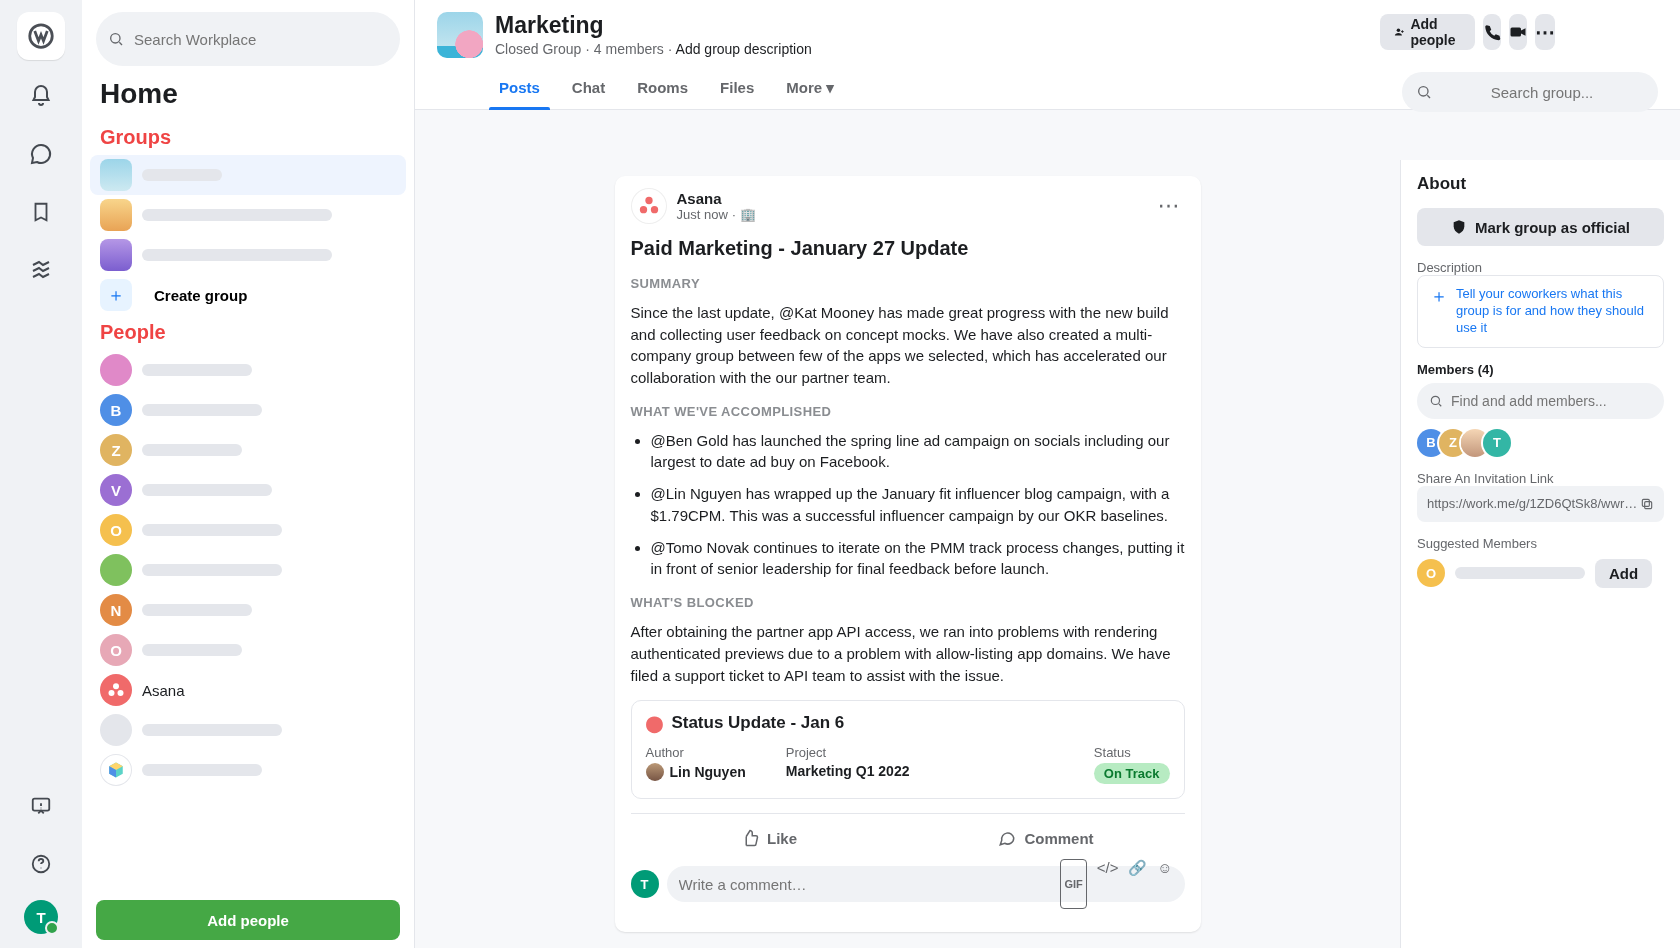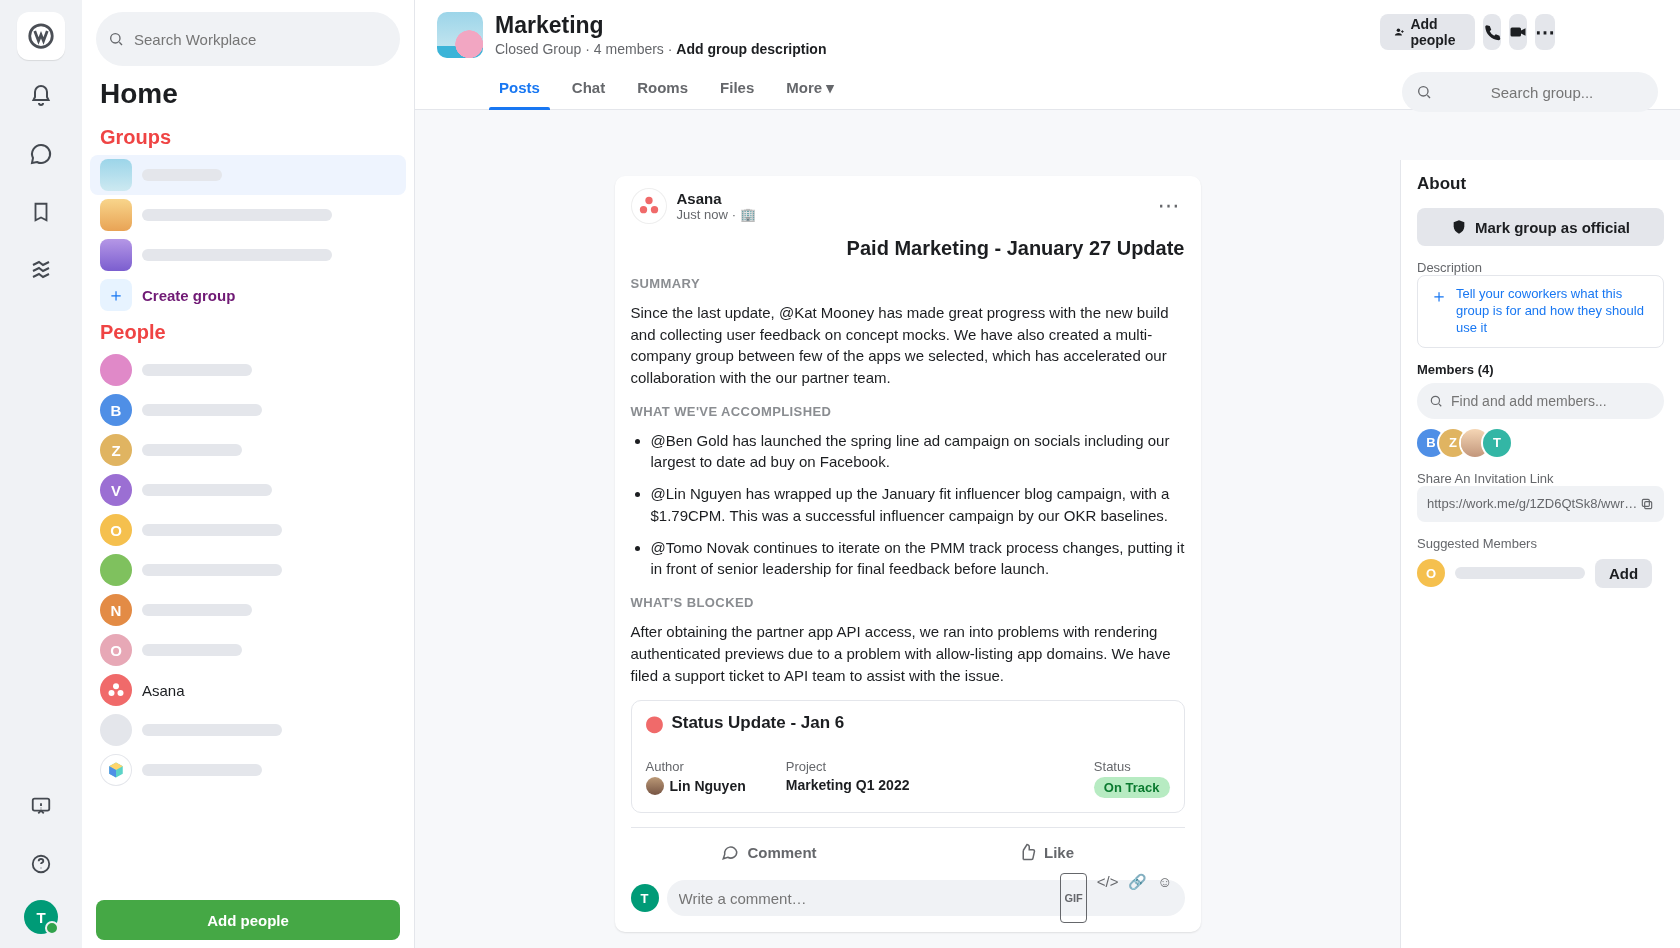--- a/index.html
+++ b/index.html
@@ -22,41 +22,41 @@
   .search input { border:none; background:none; outline:none; font-size:15px; flex:1; }
   .side-body { flex:1; overflow-y:auto; padding:0 0 10px; }
   .home-title { font-size: 28px; font-weight:700; padding: 8px 18px 10px; }
   .section-label { font-size:20px; font-weight:700; color:#ef4444; padding: 6px 18px; }
   .row { display:flex; align-items:center; gap:10px; padding: 6px 10px; margin: 0 8px; border-radius:8px; height:40px; cursor:pointer; }
   .row.active { background:#eef4fe; }
   .row .sq { width:32px; height:32px; border-radius:8px; background:#d2e3fc; display:flex; align-items:center; justify-content:center; font-size:18px;}
   .row .placeholder { flex:1; height:12px; background:#e4e6eb; border-radius:6px; max-width:150px; }
   .row .placeholder.w2{max-width:190px;}
   .row .plus-sq { background:#e7f3ff; color:#1877f2; }
-  .row.create span { color:#701a75; font-weight:600; }
+  .row.create span { color:#000000; font-weight:600;margin-left:12px; }
   .avatar { width:32px; height:32px; border-radius:50%; display:flex; align-items:center; justify-content:center; font-weight:600; color:#fff; }
   .a-pink{background:#e089c8;} .a-blue{background:#4f8fe6;} .a-gold{background:#e0b461;} .a-purple{background:#9b6fd3;}
   .a-yellow{background:#f5c04e;} .a-green{background:#7fc15e;} .a-orange{background:#e38b45;} .a-lpink{background:#e7a8b6;}
   .a-asana{background:#f06a6a;}
   .a-cube{background:#fff; box-shadow:inset 0 0 0 1px #e4e6eb;}
   .a-grey{background:#e4e6eb;}
   .addppl-btn { margin: 8px 14px; height:40px; border-radius:8px; background:#45a845; color:#fff; font-weight:600; display:flex; align-items:center; justify-content:center; cursor:pointer; }
 
   
   .main { flex:1; display:flex; flex-direction:column; min-width:0;}
   .hdr { padding: 12px 22px 0; display:flex; gap:12px; align-items:flex-start; border-bottom:1px solid #e4e6eb; background:#fff; }
   .hdr .group-pic { width:46px; height:46px; border-radius:10px; background:linear-gradient(#9cd5e9,#cde9f1); position:relative; overflow:hidden; }
   .hdr .group-pic::after{content:"";position:absolute;inset:0;background:
       radial-gradient(circle at 70% 70%, #f2a6c2 30%, transparent 31%),
       linear-gradient(to top, #3bb4d8 25%, transparent 25%);
   }
   .hdr .info { flex:1;}
   .hdr .title { font-size:23px; font-weight:700; }
   .hdr .sub { color:#65676b; font-size:14px; margin-top:2px; }
-  .hdr .sub .link { color:#1c1e21; font-weight:700; cursor:pointer; }
+  .hdr .sub .link { color:#1c1e21; font-weight:400; cursor:pointer; }
   .hdr-actions { display:flex; gap:8px; align-items:center; padding-top:2px;}
   .pill-btn { background:#e4e6eb; border-radius:8px; height:36px; display:flex; align-items:center; padding:0 14px; gap:6px; font-weight:600; font-size:14px; cursor:pointer;}
   .round36{width:40px; justify-content:center; padding:0;}
   .group-search{ position:relative; margin-left:-2px;}
   .group-search .box{ width:256px; height:40px; background:#f0f2f5; border-radius:50px; display:flex; align-items:center; padding:0 14px; gap:8px; color:#65676b;}
   .group-search input{border:none;background:none;outline:none;font-size:15px;flex:1;text-align:center;}
 
   .tabs { display:flex; gap:24px; padding: 10px 22px 0; border-bottom:1px solid #e4e6eb; background:#fff; height:46px; font-size:15px; font-weight:600; color:#65676b;}
   .tab{ padding: 6px 4px 0; cursor:pointer; position:relative;}
   .tab.active{ color:#1877f2;}
@@ -65,29 +65,29 @@
   .content { flex:1; overflow-y:auto; display:flex; }
   .feed-wrap{ flex:1; display:flex; justify-content:center; padding:16px;}
   .card{ width:586px; background:#fff; border-radius:10px; padding: 12px 0 12px; box-shadow:0 1px 2px rgba(0,0,0,.1); }
   .post-head{ display:flex; gap:10px; padding:0 16px; align-items:center;}
   .post-head .a{ width:36px;height:36px;border-radius:50%; background:#fff; box-shadow:inset 0 0 0 1px #eee; display:flex; align-items:center; justify-content:center;}
   .post-head .who{font-weight:600;}
   .post-head .when{color:#65676b;font-size:13px; display:flex; align-items:center; gap:4px;}
   .post-head .spacer{flex:1;}
   .post-head .more{color:#65676b; cursor:pointer; font-size:22px; width:32px; text-align:center;}
   .post-body{ padding:8px 16px 0; line-height:1.45;}
-  .post-body h2{ font-size:20px; font-weight:700; margin: 2px 0 12px; text-align: right;}
+  .post-body h2{ font-size:20px; font-weight:700; margin: 2px 0 12px;}
   .lbl { color:#8a8d91; font-weight:700; letter-spacing:.4px; font-size:13px; margin:6px 0 8px;}
   .post-body p{ margin-bottom:14px;}
   .post-body ul{ padding-left:20px; margin-bottom:14px;}
   .post-body li{ margin-bottom:10px;}
   .status-card{ border:1px solid #e4e6eb; border-radius:10px; padding:12px 14px 14px; margin: 4px 16px 0;}
   .status-card .sc-title{ font-weight:700; font-size:17px; display:flex; align-items:center; gap:8px;}
   .sc-title .dot{ color:#f06a6a; font-size:16px;}
-  .sc-grid{ display:flex; margin-top:26px; gap:40px;}
+  .sc-grid{ display:flex; margin-top:12px; gap:40px;}
   .sc-grid .k{ color:#65676b; font-size:13px;}
   .sc-grid .v{ font-weight:600; font-size:14px; margin-top:3px;}
   .badge{ display:inline-block; padding:3px 10px; border-radius:14px; font-size:13px; font-weight:600;}
   .badge.ontrack{ background:#b7ebc2; color:#0a7a2f;}
   .author-line{display:flex;align-items:center;gap:6px;}
   .author-line .mini{width:18px;height:18px;border-radius:50%;background:linear-gradient(#b97,#754);}
   .actions{ display:flex; border-top:1px solid #e4e6eb; margin:14px 16px 0; padding-top:6px;}
   .actions .ab{ flex:1; display:flex; align-items:center; justify-content:center; gap:8px; color:#65676b; font-weight:600; height:36px; border-radius:6px; cursor:pointer;}
   .compose{ display:flex; gap:8px; padding: 10px 16px 0; align-items:center;}
   .compose .me{ width:28px;height:28px;border-radius:50%;background:#009b77;color:#fff;display:flex;align-items:center;justify-content:center;font-weight:600;font-size:13px;}
@@ -357,29 +357,29 @@
             </div>
             <div>
               <div class="k">Status</div>
               <div class="v"><span class="badge ontrack">On Track</span></div>
             </div>
           </div>
         </div>
         <div class="actions">
           <div class="ab">
             <svg width="18" height="18" viewBox="0 0 24 24" fill="none" stroke="currentColor" stroke-width="2">
+                <path d="M7 22V10M7 10l5-8c1 0 3 1 3 3v4h5a2 2 0 012 2l-2 9a2 2 0 01-2 2H7"></path>
+              </svg>
+            <span>Like</span>
+          </div>
+          <div class="ab">
+            <svg width="18" height="18" viewBox="0 0 24 24" fill="none" stroke="currentColor" stroke-width="2">
                 <path d="M21 12a8 8 0 01-12 7l-6 2 2-6a8 8 0 1116-3z"></path>
               </svg>
             <span>Comment</span>
-          </div>
-          <div class="ab">
-            <svg width="18" height="18" viewBox="0 0 24 24" fill="none" stroke="currentColor" stroke-width="2">
-                <path d="M7 22V10M7 10l5-8c1 0 3 1 3 3v4h5a2 2 0 012 2l-2 9a2 2 0 01-2 2H7"></path>
-              </svg>
-            <span>Like</span>
           </div>
         </div>
         <div class="compose">
           <div class="me">T</div>
           <div class="field">
             <input placeholder="Write a comment…" style="">
             <div class="icons">
               <span style="font-size:11px;border:1px solid currentColor;border-radius:4px;padding:18px 3px;font-weight:700">GIF</span>
               <span>&lt;/&gt;</span>
               <span>🔗</span>

